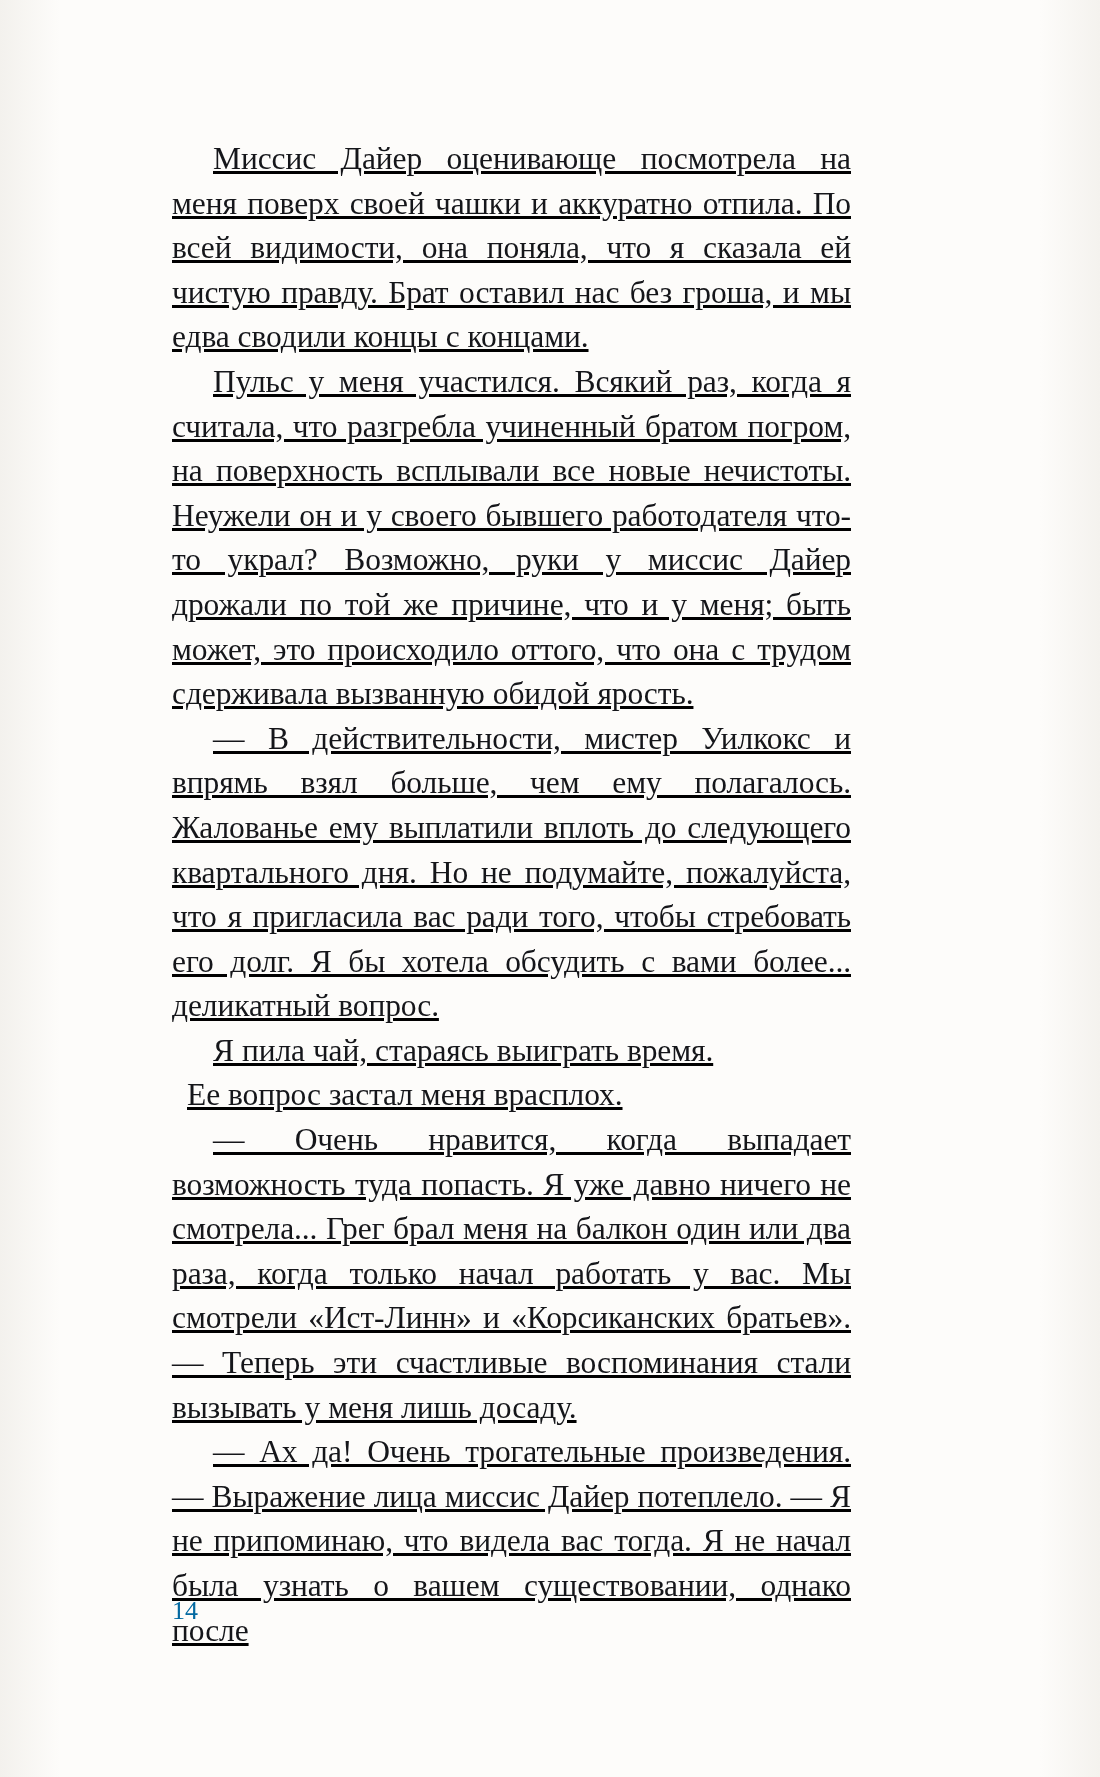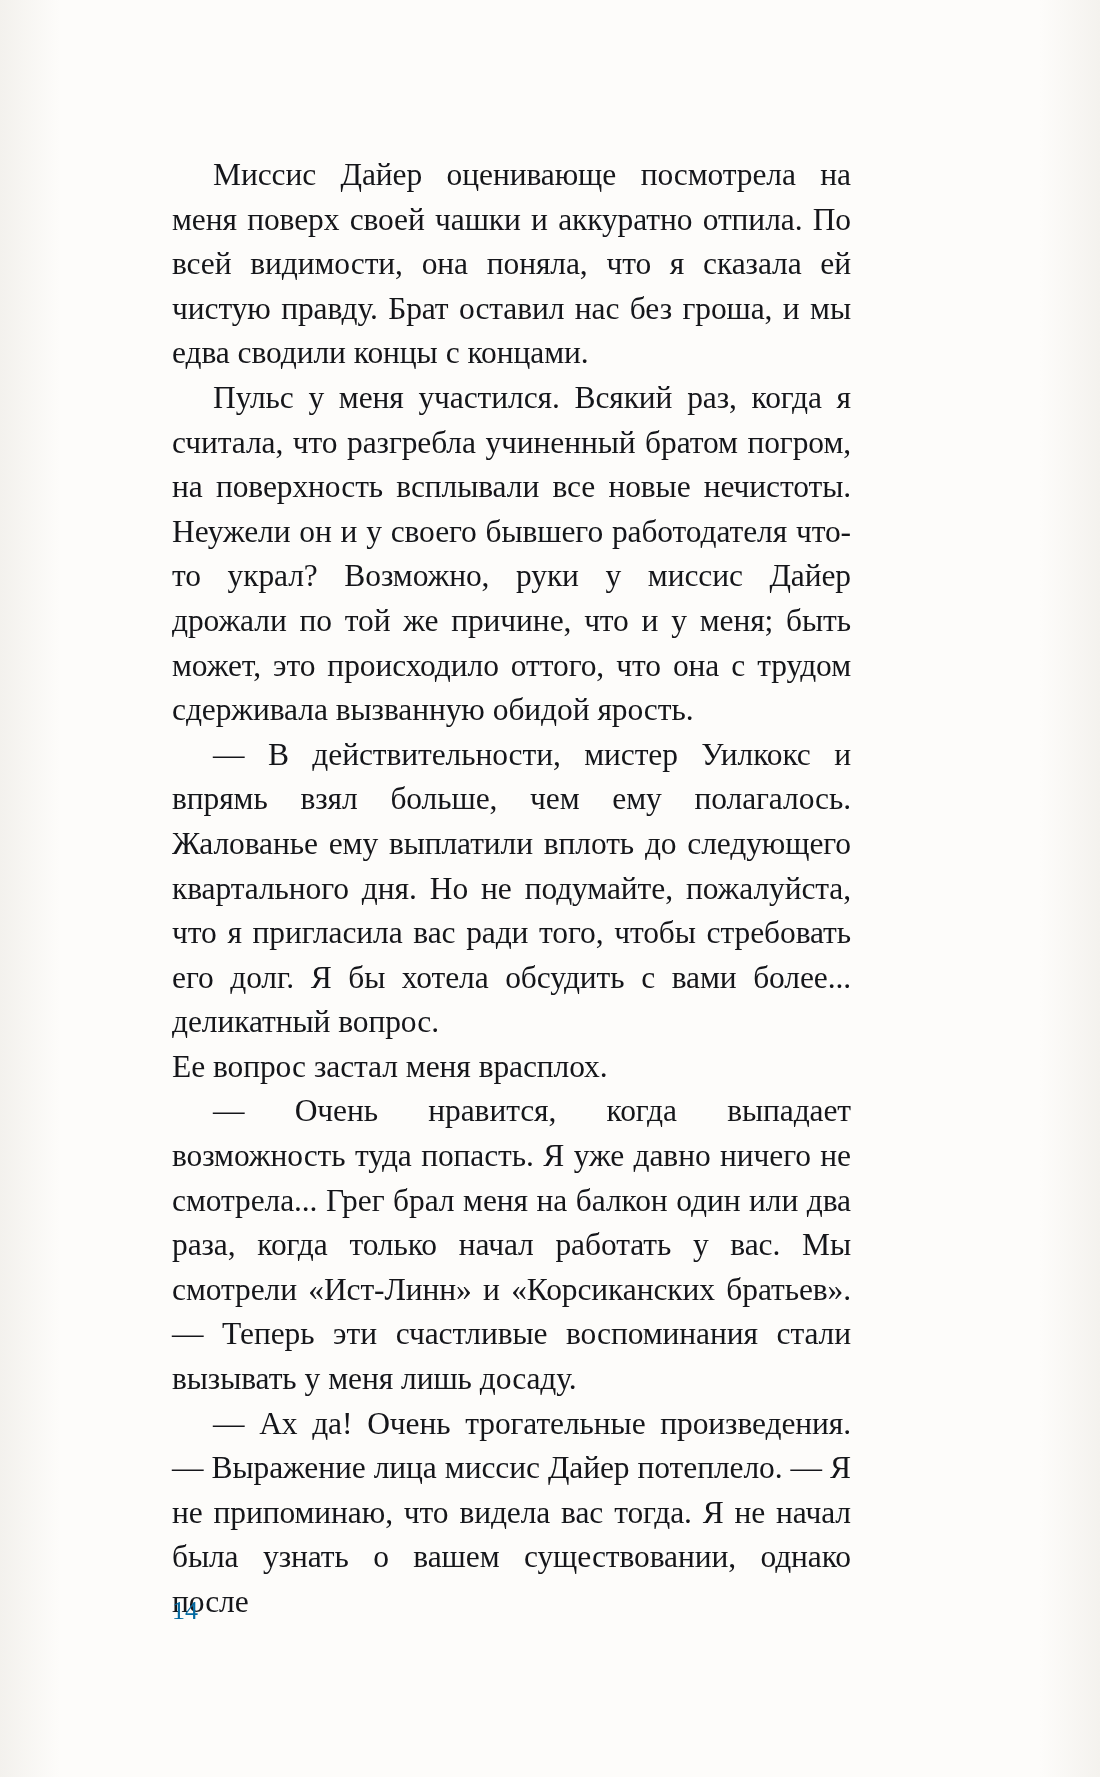--- a/index.html
+++ b/index.html
@@ -28,40 +28,42 @@
     position: absolute;
     inset: 0;
     background:
       linear-gradient(90deg, #f3f1ed 0px, #fdfcfa 60px, #fdfcfa 1040px, #f4f2ee 1100px);
     pointer-events: none;
   }
 
   .text-column {
     position: absolute;
     left: 172px;
-    top: 153px;
+    top: 137px;
     width: 679px;
     z-index: 2;
+    text-decoration: underline;
   }
 
   p.para {
     margin: 0;
     font-size: 31.5px;
     line-height: 44.6px;
     text-align: justify;
     text-indent: 41px;
     color: #15161a;
     letter-spacing: -0.1px;
     word-spacing: 0.2px;
     hyphens: manual;
     -webkit-hyphens: manual;
   }
 
   p.para.no-indent {
     text-indent: 0;
+    margin-left: 15px;
   }
 
   .folio {
     position: absolute;
     left: 172px;
     top: 1596px;
     font-size: 26px;
     line-height: 30px;
     color: #0369a1;
     z-index: 2;
@@ -69,20 +71,21 @@
 </style>
 </head>
 <body>
 
 <div class="page">
 
   <div class="text-column">
     <p class="para">Миссис Дайер оценивающе посмотрела на меня поверх своей чашки и аккуратно отпила. По всей видимости, она поняла, что я сказала ей чистую правду. Брат оставил нас без гроша, и мы едва сво­дили концы с концами.</p>
     <p class="para">Пульс у меня участился. Всякий раз, когда я счи­тала, что разгребла учиненный братом погром, на поверхность всплывали все новые нечистоты. Не­ужели он и у своего бывшего работодателя что-то украл? Возможно, руки у миссис Дайер дрожали по той же причине, что и у меня; быть может, это происходило оттого, что она с трудом сдерживала вызванную обидой ярость.</p>
     <p class="para">— В действительности, мистер Уилкокс и впрямь взял больше, чем ему полагалось. Жалованье ему выплатили вплоть до следующего квартального дня. Но не подумайте, пожалуйста, что я пригла­сила вас ради того, чтобы стребовать его долг. Я бы хотела обсудить с вами более... деликатный вопрос.</p>
+    <p class="para">Я пила чай, стараясь выиграть время.</p>
     <p class="para no-indent">Ее вопрос застал меня врасплох.</p>
     <p class="para">— Очень нравится, когда выпадает возможность туда попасть. Я уже давно ничего не смотрела... Грег брал меня на балкон один или два раза, когда только начал работать у вас. Мы смотрели «Ист-Линн» и «Корсиканских братьев». — Теперь эти счастливые воспоминания стали вызывать у ме­ня лишь досаду.</p>
     <p class="para">— Ах да! Очень трогательные произведения. — Выражение лица миссис Дайер потеплело. — Я не припоминаю, что видела вас тогда. Я не начал была узнать о вашем существовании, однако после</p>
   </div>
 
   <div class="folio">14</div>
 
 </div>
 
 </body></html>

